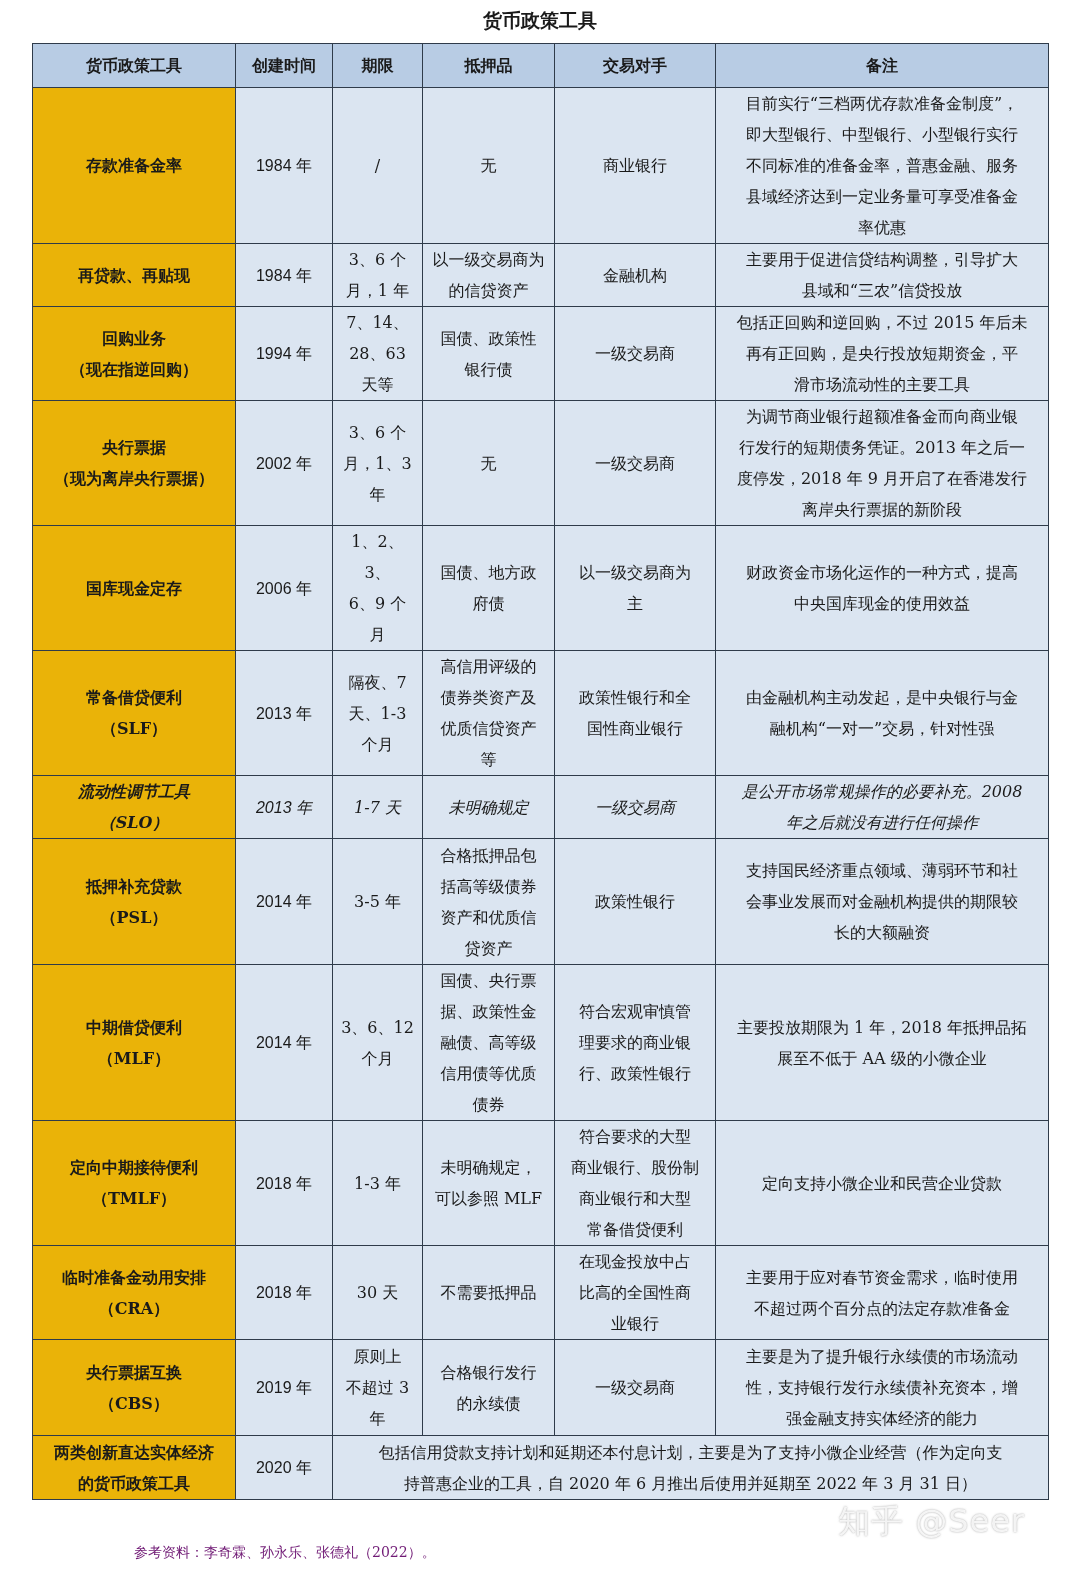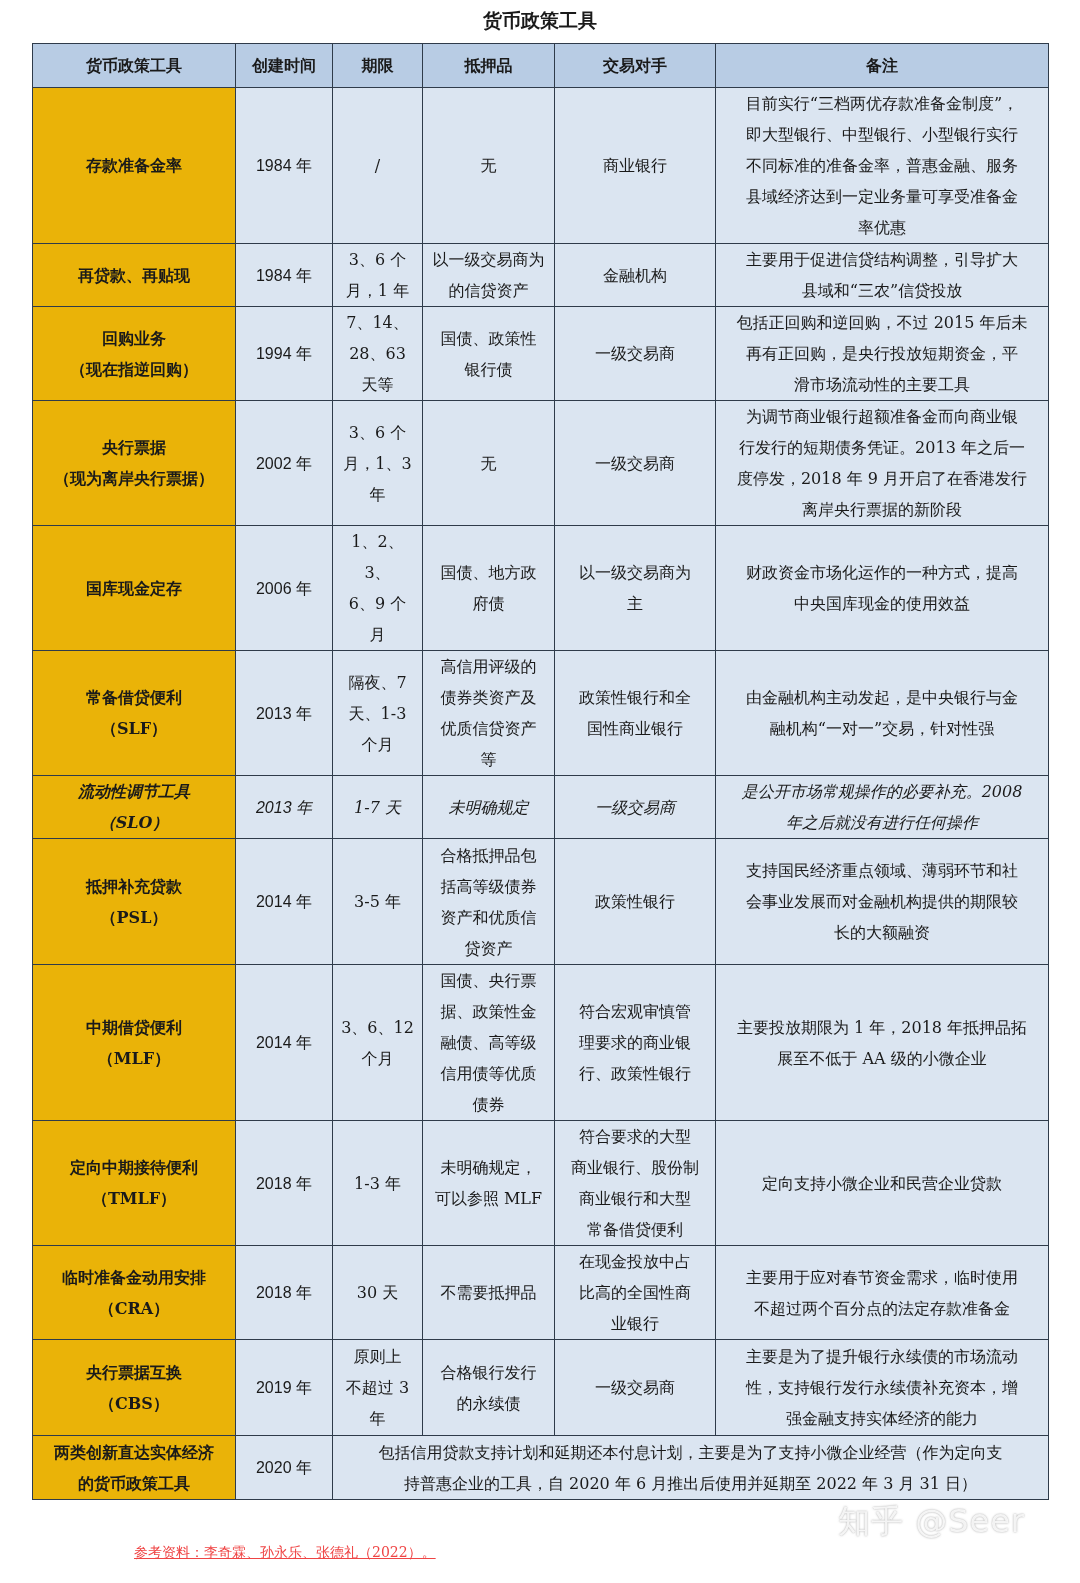--- a/index.html
+++ b/index.html
@@ -25,21 +25,21 @@
   }
   table.tools th {
     background: #b8cce4; font-weight: bold; height: 44px;
   }
   table.tools td { background: #dbe5f1; font-weight: normal; }
   table.tools td.name { background: #eab308; font-weight: bold; }
   .num { font-family: "Liberation Sans", "DejaVu Sans", sans-serif; }
   .line { display: block; }
   .source {
     position: absolute; top: 1541px; left: 134px;
-    font-size: 14px; color: #ef4444; line-height: 22px; text-decoration: underline;
+    font-size: 14px; color: #701a75; line-height: 22px;
   }
   .watermark {
     position: absolute; left: 838px; top: 1500px;
     font-family: "DejaVu Sans", sans-serif; font-size: 32px;
     color: rgba(255,255,255,0.85); text-shadow: 0 0 2px rgba(120,120,120,0.7);
     letter-spacing: 1px;
   }
 </style>
 </head>
 <body>

